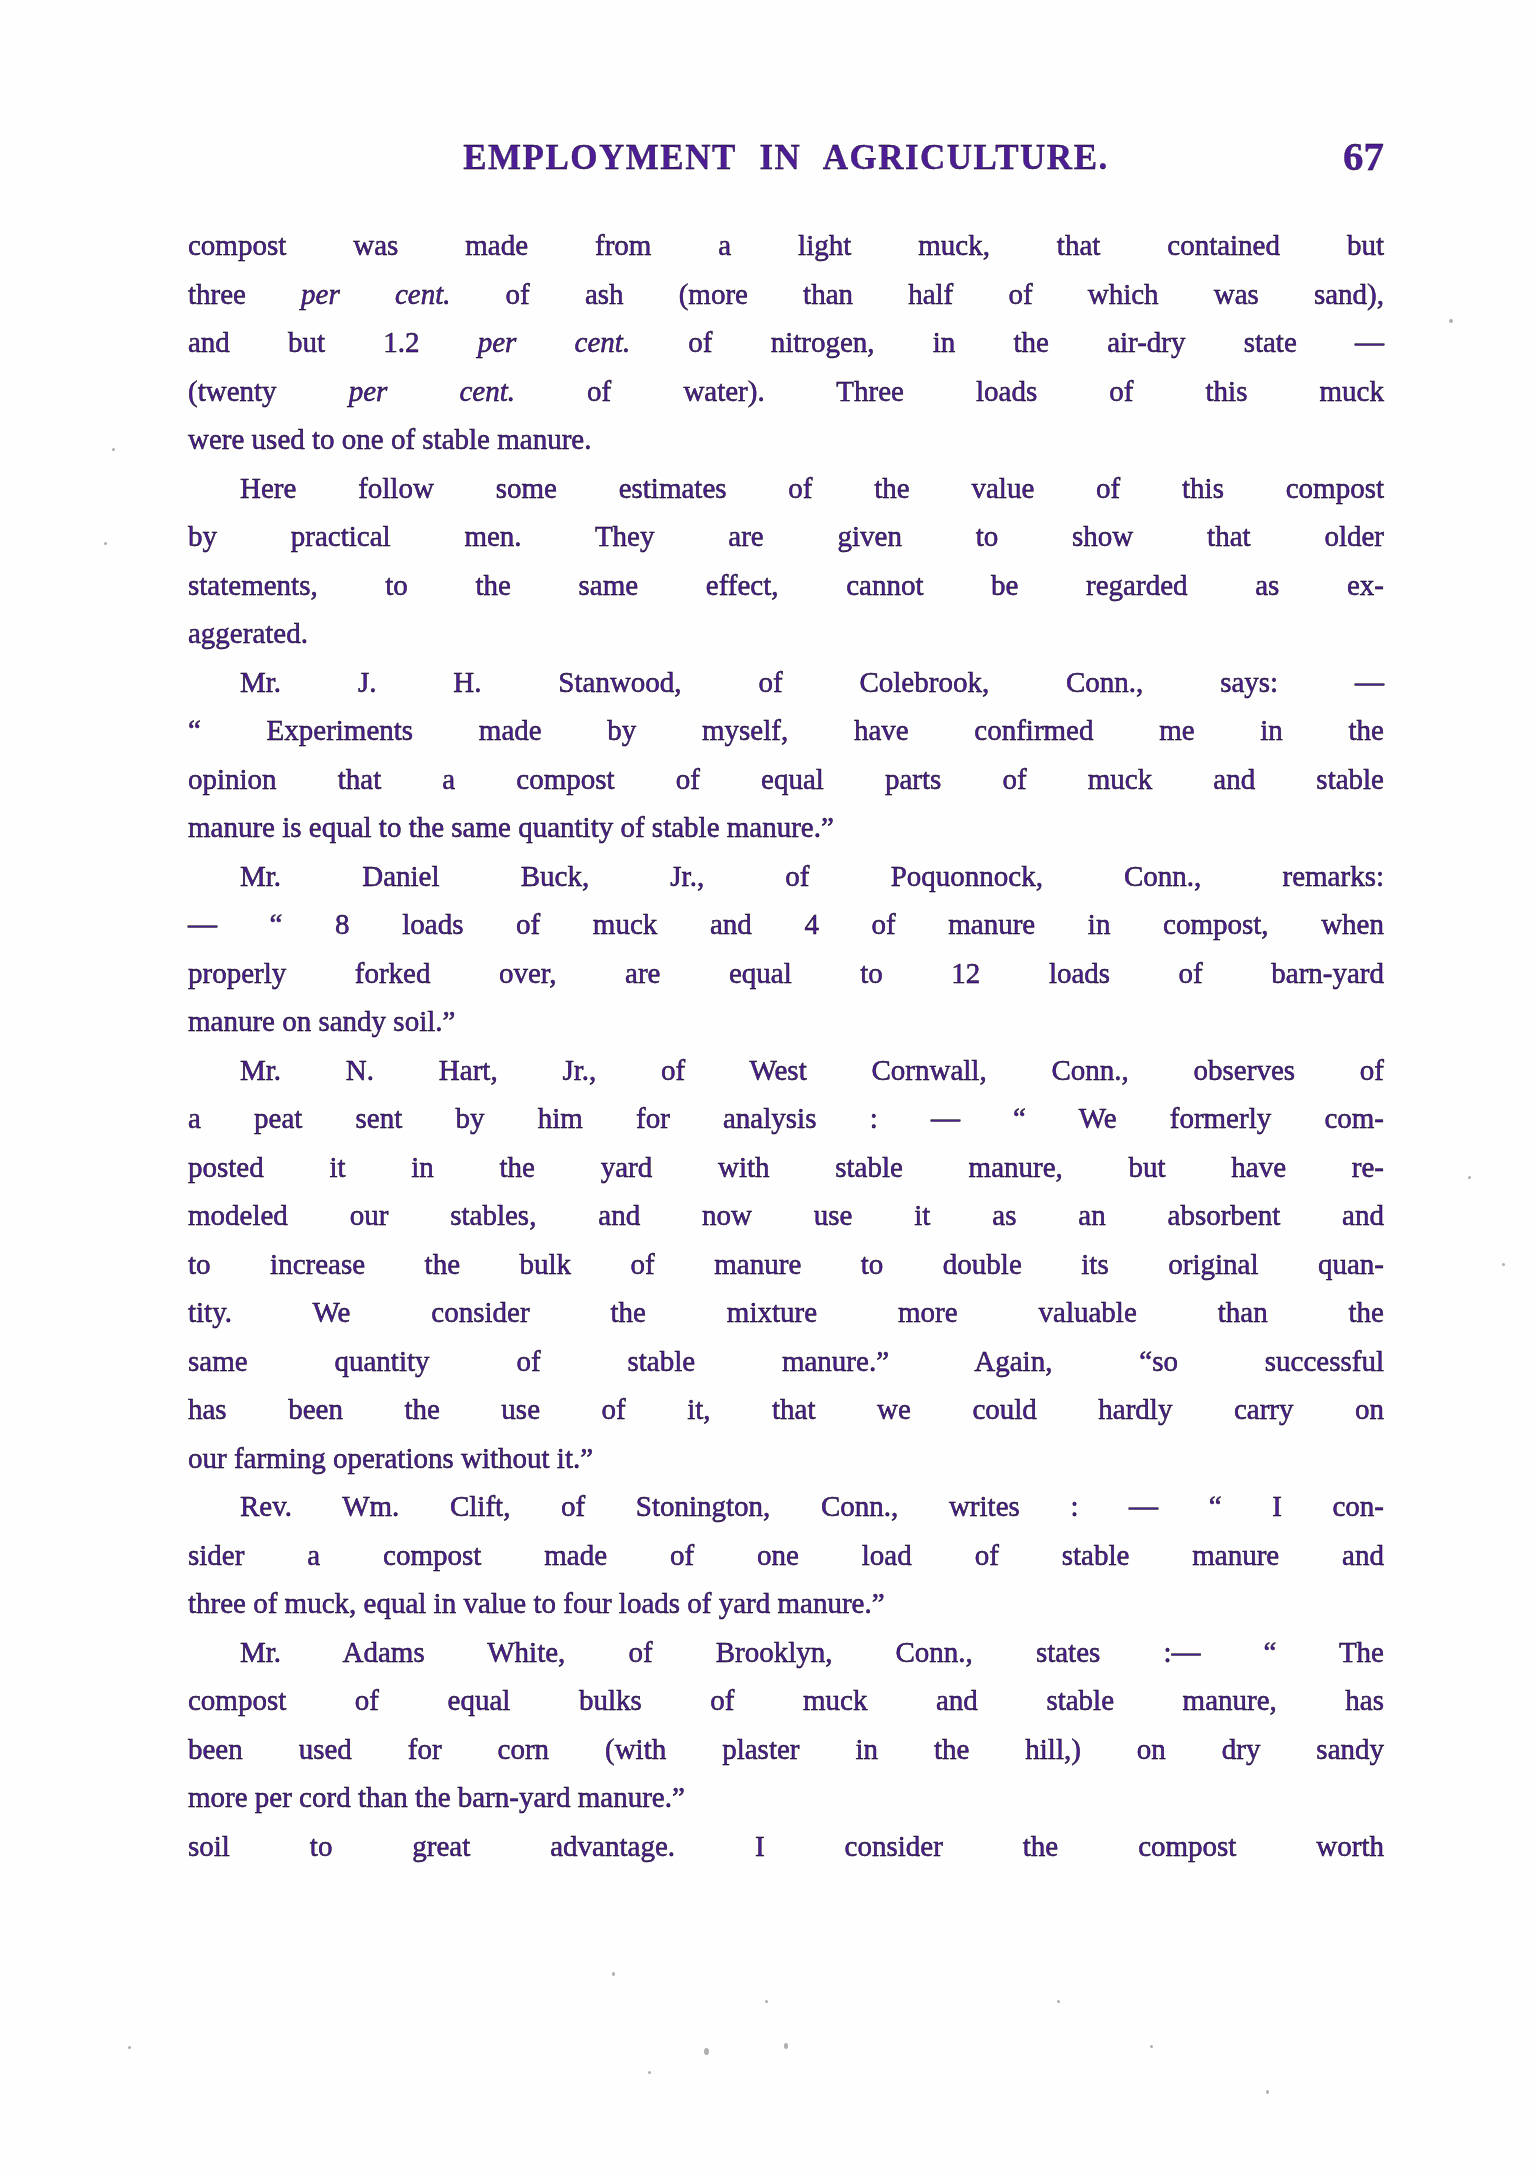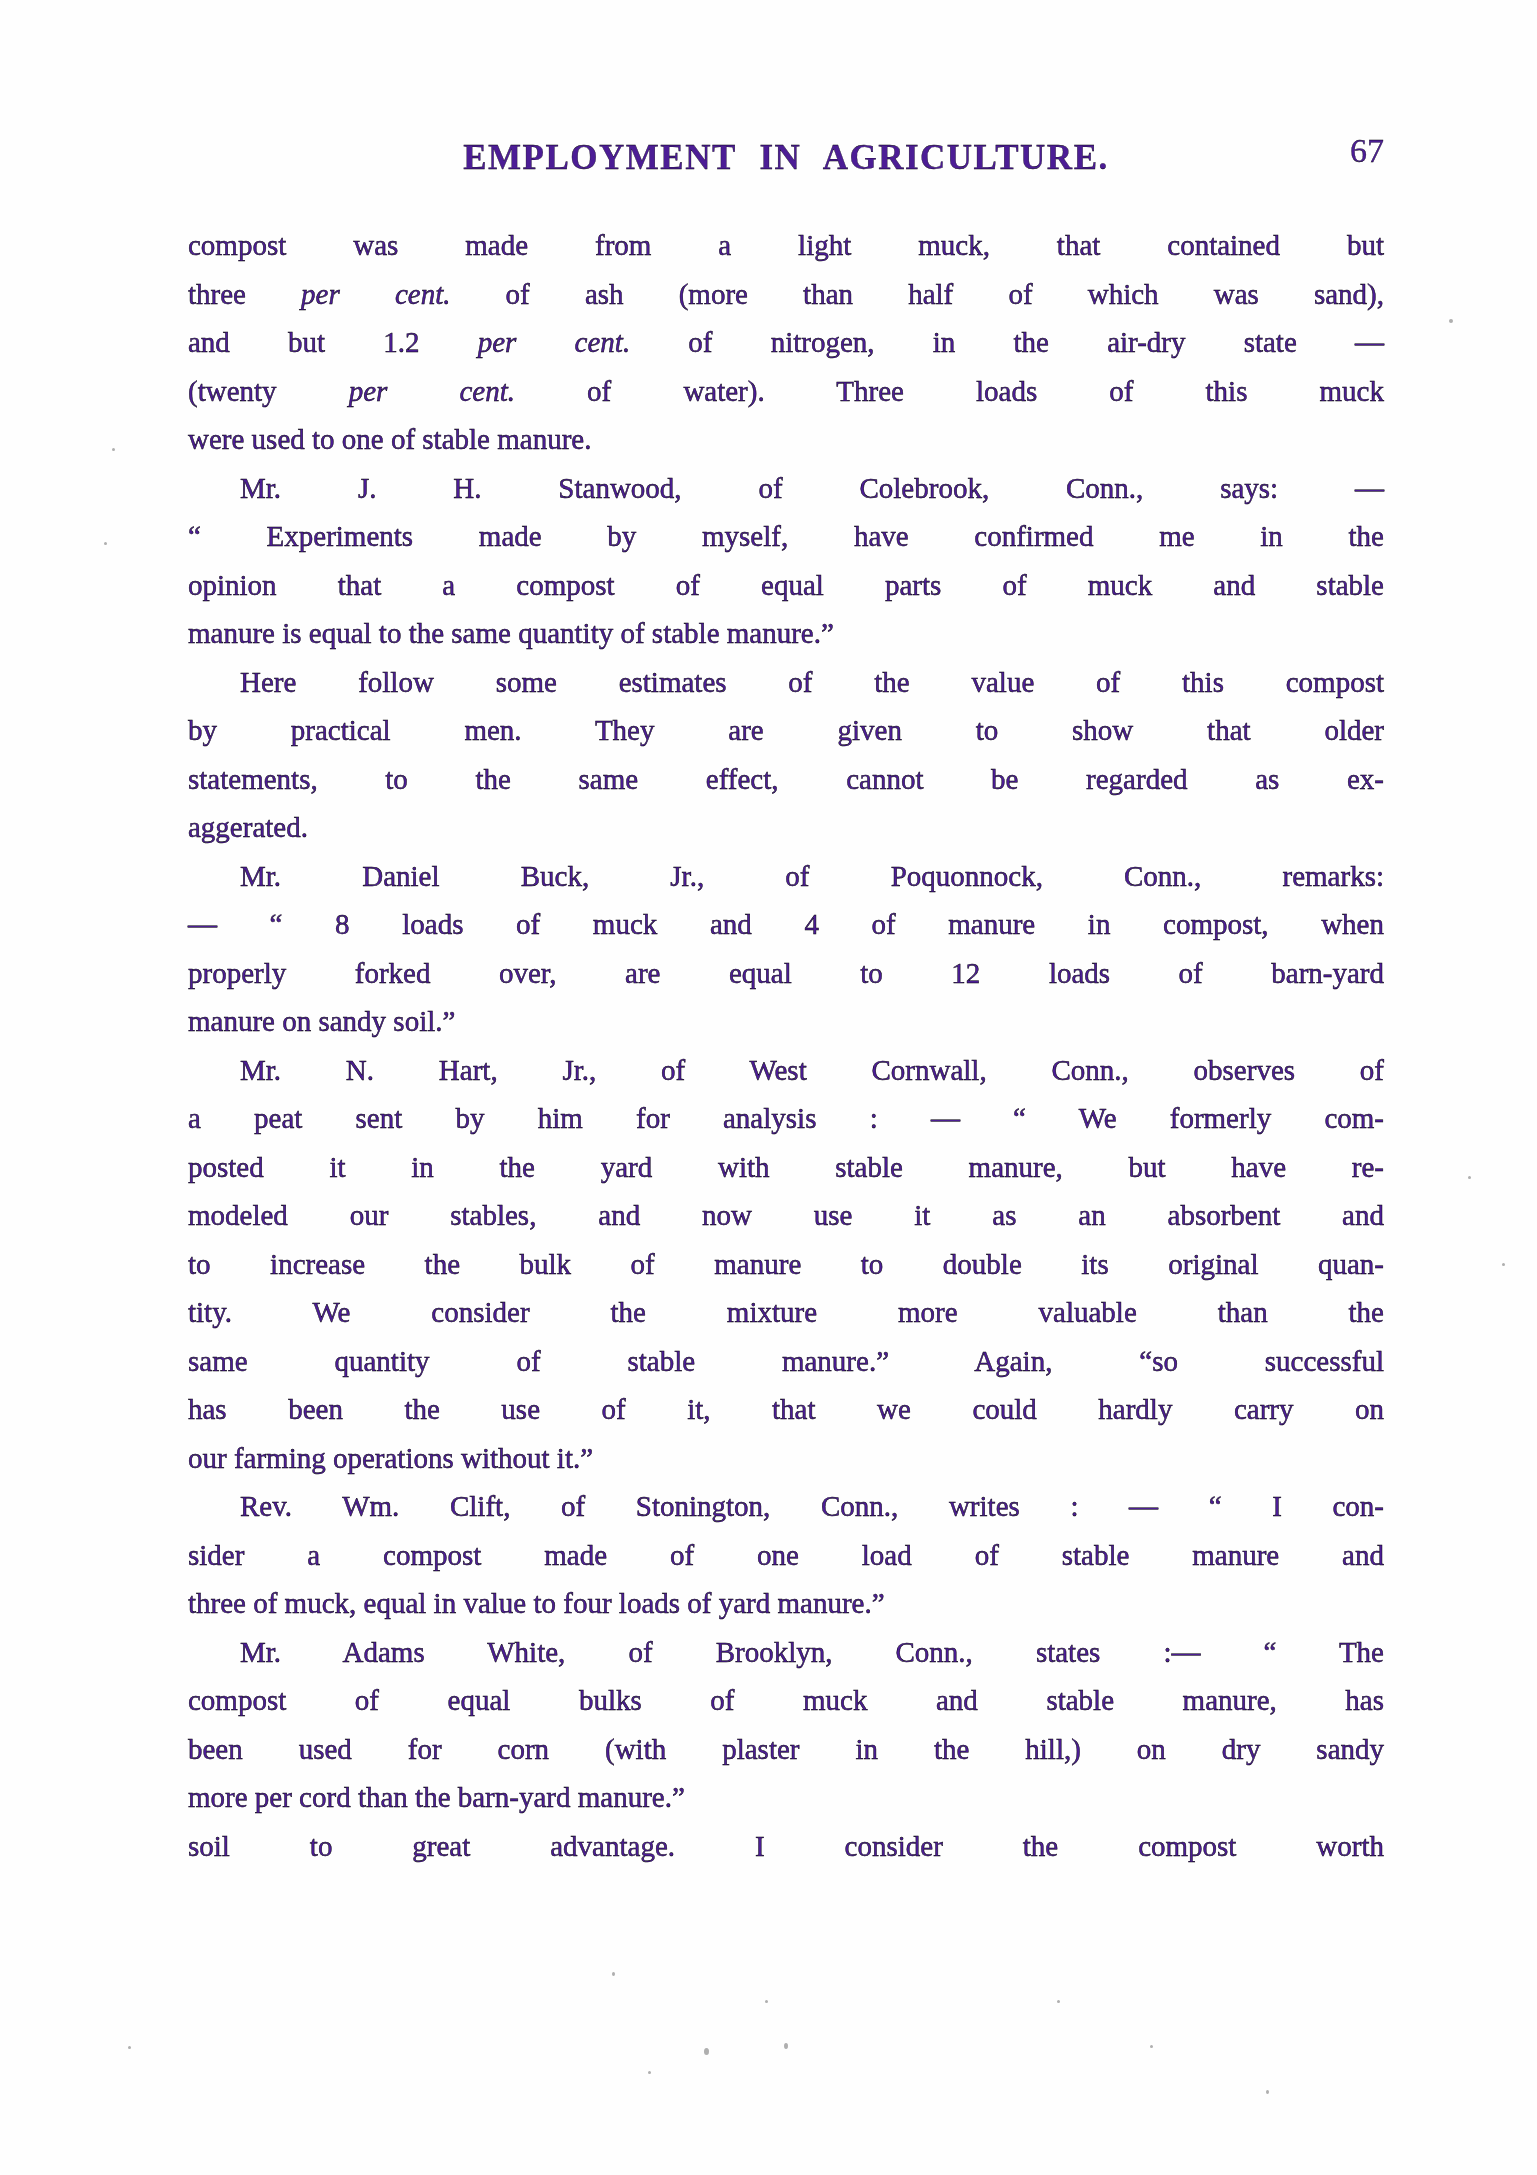--- a/index.html
+++ b/index.html
@@ -28,22 +28,22 @@
     font-size: 35px;
     font-weight: 700;
     letter-spacing: 1.5px;
     word-spacing: 13px;
     -webkit-text-stroke: 0.3px #000;
   }
   .page-number {
     position: absolute;
     right: 0px;
     top: -6px;
-    font-size: 34px;
-    font-weight: 400;
+    font-size: 41px;
+    font-weight: 700;
     -webkit-text-stroke: 0.3px #000;
   }
   .text-block {
     position: absolute;
     left: 188px;
     top: 221px;
     width: 1196px;
     font-size: 29px;
     line-height: 48.5px;
     -webkit-text-stroke: 0.45px #000;
@@ -75,30 +75,30 @@
 
   <div class="text-block">
       <div class="para">
         <div class="line">compost was made from a light muck, that contained but</div>
         <div class="line">three <em>per cent.</em> of ash (more than half of which was sand),</div>
         <div class="line">and but 1.2 <em>per cent.</em> of nitrogen, in the air-dry state —</div>
         <div class="line">(twenty <em>per cent.</em> of water).  Three loads of this muck</div>
         <div class="line last">were used to one of stable manure.</div>
       </div>
       <div class="para">
+        <div class="line indent">Here follow some estimates of the value of this compost</div>
+        <div class="line">by practical men.  They are given to show that older</div>
+        <div class="line">statements, to the same effect, cannot be regarded as ex-</div>
+        <div class="line last">aggerated.</div>
+      </div>
+      <div class="para">
         <div class="line indent">Mr. J. H. Stanwood, of Colebrook, Conn., says: —</div>
         <div class="line">“ Experiments made by myself, have confirmed me in the</div>
         <div class="line">opinion that a compost of equal parts of muck and stable</div>
         <div class="line last">manure is equal to the same quantity of stable manure.”</div>
-      </div>
-      <div class="para">
-        <div class="line indent">Here follow some estimates of the value of this compost</div>
-        <div class="line">by practical men.  They are given to show that older</div>
-        <div class="line">statements, to the same effect, cannot be regarded as ex-</div>
-        <div class="line last">aggerated.</div>
       </div>
       <div class="para">
         <div class="line indent">Mr. Daniel Buck, Jr., of Poquonnock, Conn., remarks:</div>
         <div class="line">— “ 8 loads of muck and 4 of manure in compost, when</div>
         <div class="line">properly forked over, are equal to 12 loads of barn-yard</div>
         <div class="line last">manure on sandy soil.”</div>
       </div>
       <div class="para">
         <div class="line indent">Mr. N. Hart, Jr., of West Cornwall, Conn., observes of</div>
         <div class="line">a peat sent by him for analysis : — “ We formerly com-</div>

